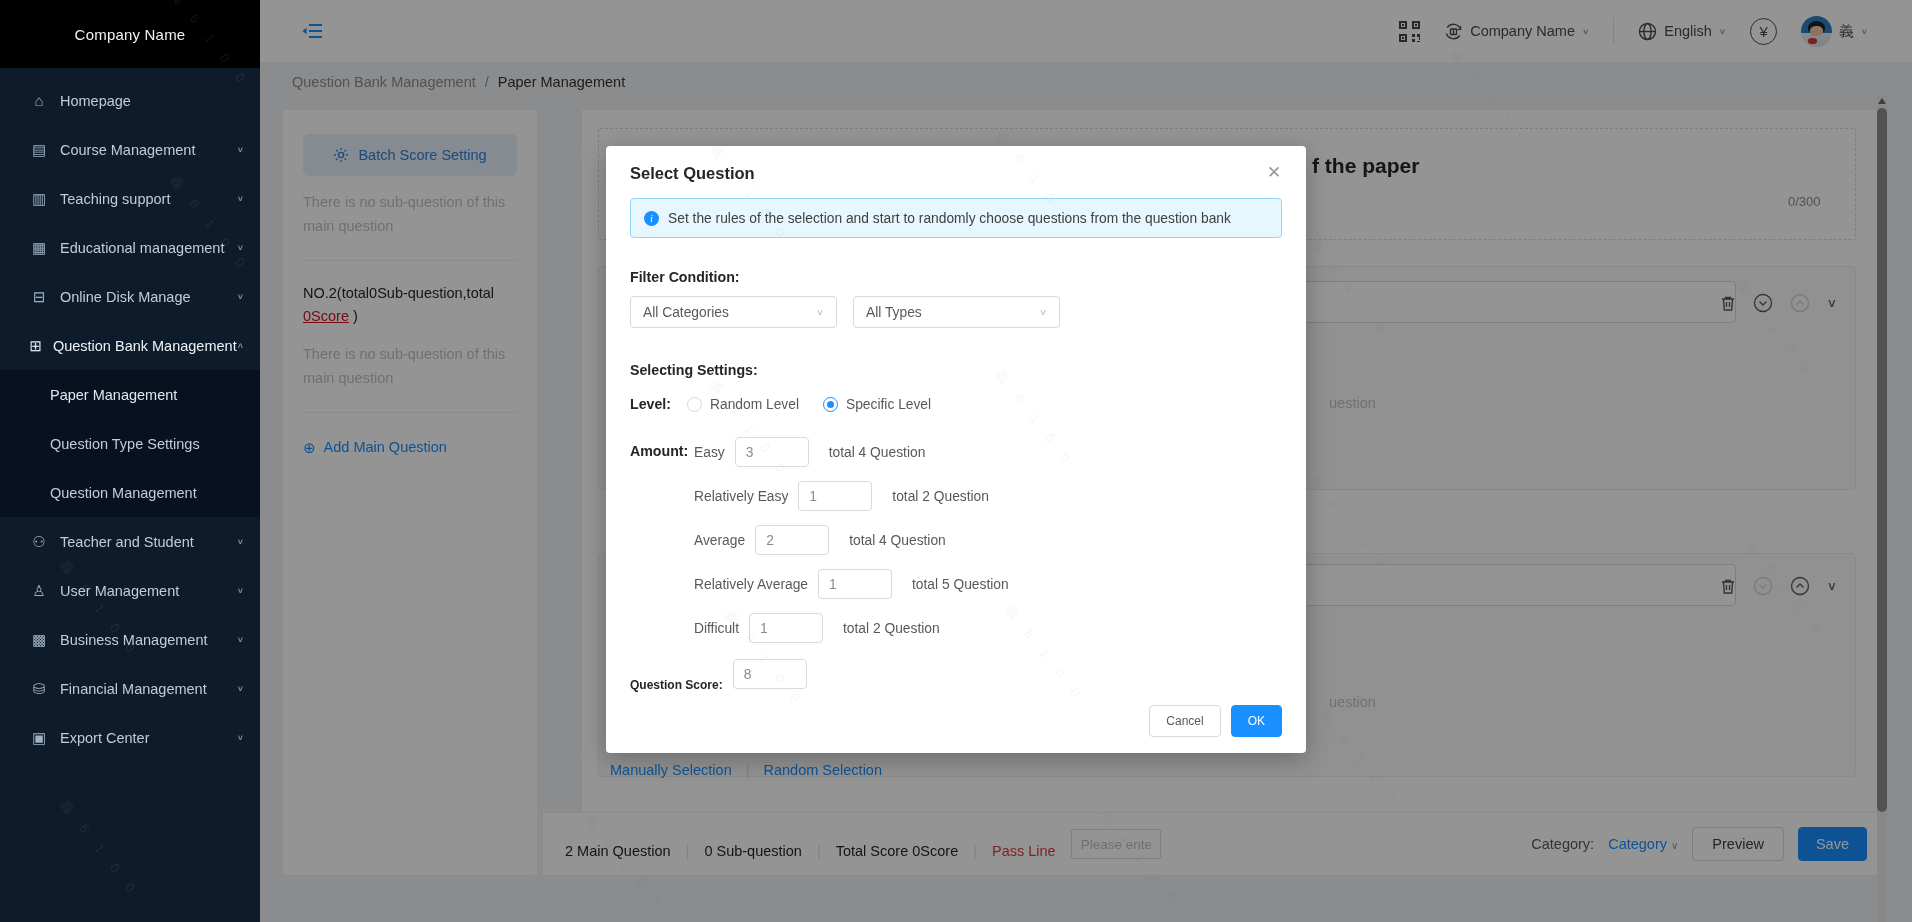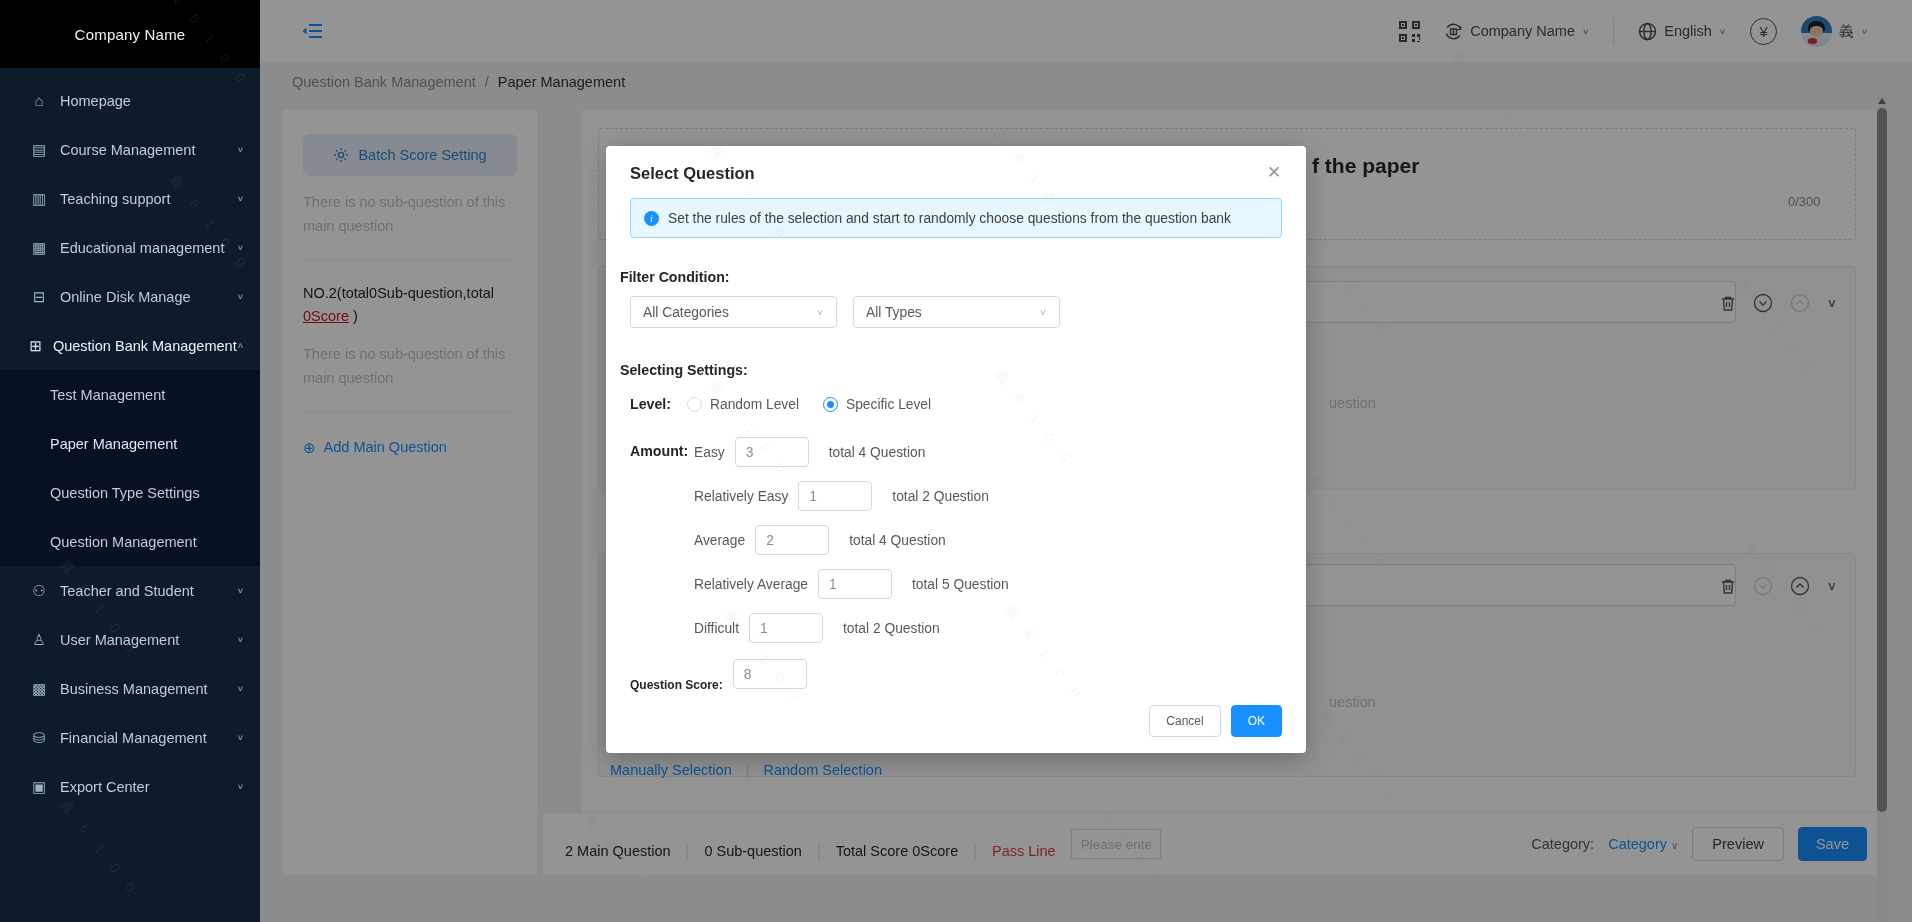--- a/index.html
+++ b/index.html
@@ -110,21 +110,21 @@
            border-radius:4px; z-index:60; box-shadow:0 6px 24px rgba(0,0,0,.25); }
   .modal-title { position:absolute; left:24px; top:18px; font-size:16.5px; font-weight:bold; color:#262626; }
   .modal-close { position:absolute; right:20px; top:14px; font-size:17px; color:#999; cursor:pointer;
                  width:24px; height:24px; display:flex; align-items:center; justify-content:center; }
   .info-banner { position:absolute; left:24px; top:52px; width:652px; height:40px; background:#e6f7ff;
                  border:1px solid #91d5ff; border-radius:4px; display:flex; align-items:center;
                  gap:9px; padding:0 13px; font-size:13.8px; color:#404040; }
   .info-dot { width:15px; height:15px; border-radius:50%; background:#1890ff; color:#fff;
               font-size:10.5px; display:flex; align-items:center; justify-content:center;
               font-family:"Liberation Serif", serif; font-style:italic; flex:0 0 15px; }
-  .sec-label { position:absolute; left:14px; font-weight:bold; font-size:14.2px; color:#262626; }
+  .sec-label { position:absolute; left:24px; font-weight:bold; font-size:14.2px; color:#262626; }
   .selects-row { position:absolute; left:24px; top:150px; display:flex; gap:16px; }
   .select-box { width:207px; height:32px; border:1px solid #d9d9d9; border-radius:4px; background:#fff;
                 display:flex; align-items:center; padding:0 12px; font-size:13.8px; color:#595959; cursor:pointer; }
   .select-box .sel-chev { margin-left:auto; color:#c4c4c4; font-size:11px; transform:scaleY(.8); }
   .level-row { position:absolute; left:24px; top:250px; display:flex; align-items:center; font-size:13.8px; }
   .lvl-label { font-weight:bold; color:#262626; margin-right:16px; font-size:14.2px; }
   .radio-opt { display:flex; align-items:center; gap:8px; color:#595959; cursor:pointer; margin-right:24px; }
   .radio { width:15px; height:15px; border-radius:50%; border:1px solid #d9d9d9; background:#fff; position:relative; }
   .radio.checked { border-color:#1890ff; }
   .radio.checked::after { content:""; position:absolute; left:3px; top:3px; width:7px; height:7px;
@@ -182,21 +182,20 @@
           <span class="s-icon">⊟</span>
           <span class="s-label">Online Disk Manage</span>
           <span class="s-chev">∨</span>
         </div>
         <div class="side-item active">
           <span class="s-icon">⊞</span>
           <span class="s-label">Question Bank Management</span>
           <span class="s-chev">∧</span>
         </div>
         <div class="submenu-block">
-          <div class="side-subitem">Test Management</div>
           <div class="side-subitem current">Paper Management</div>
           <div class="side-subitem">Question Type Settings</div>
           <div class="side-subitem">Question Management</div>
         </div>
         <div class="side-item">
           <span class="s-icon">⚇</span>
           <span class="s-label">Teacher and Student</span>
           <span class="s-chev">∨</span>
         </div>
         <div class="side-item">

